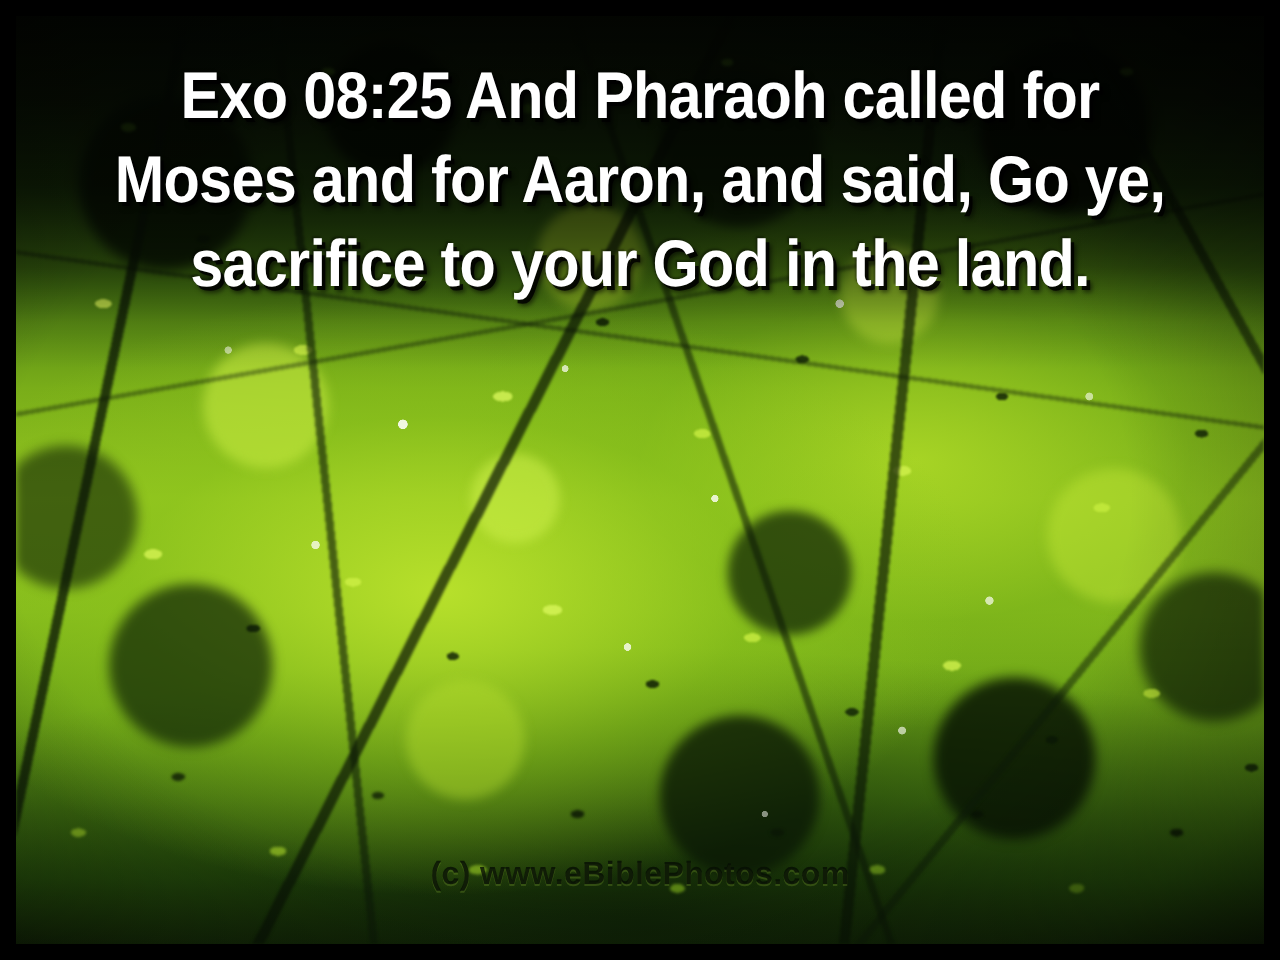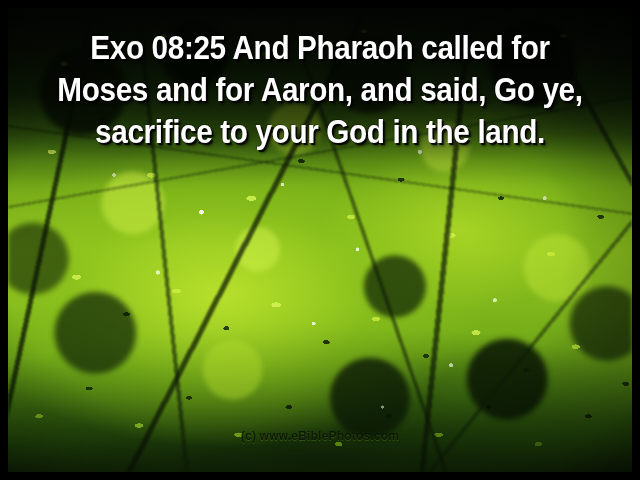--- a/index.html
+++ b/index.html
@@ -203,21 +203,21 @@
   }
 
   
   #watermark {
     position: absolute;
     left: 0;
     right: 0;
     top: 429px;
     text-align: center;
     font-family: "Liberation Sans", sans-serif;
-    font-size: 12px;
+    font-size: 16px;
     font-weight: bold;
     letter-spacing: 0.2px;
     color: rgba(6,14,4,0.80);
     text-shadow: 0 1px 0 rgba(160,200,60,0.22);
     pointer-events: none;
   }
 </style>
 </head>
 <body>
 

